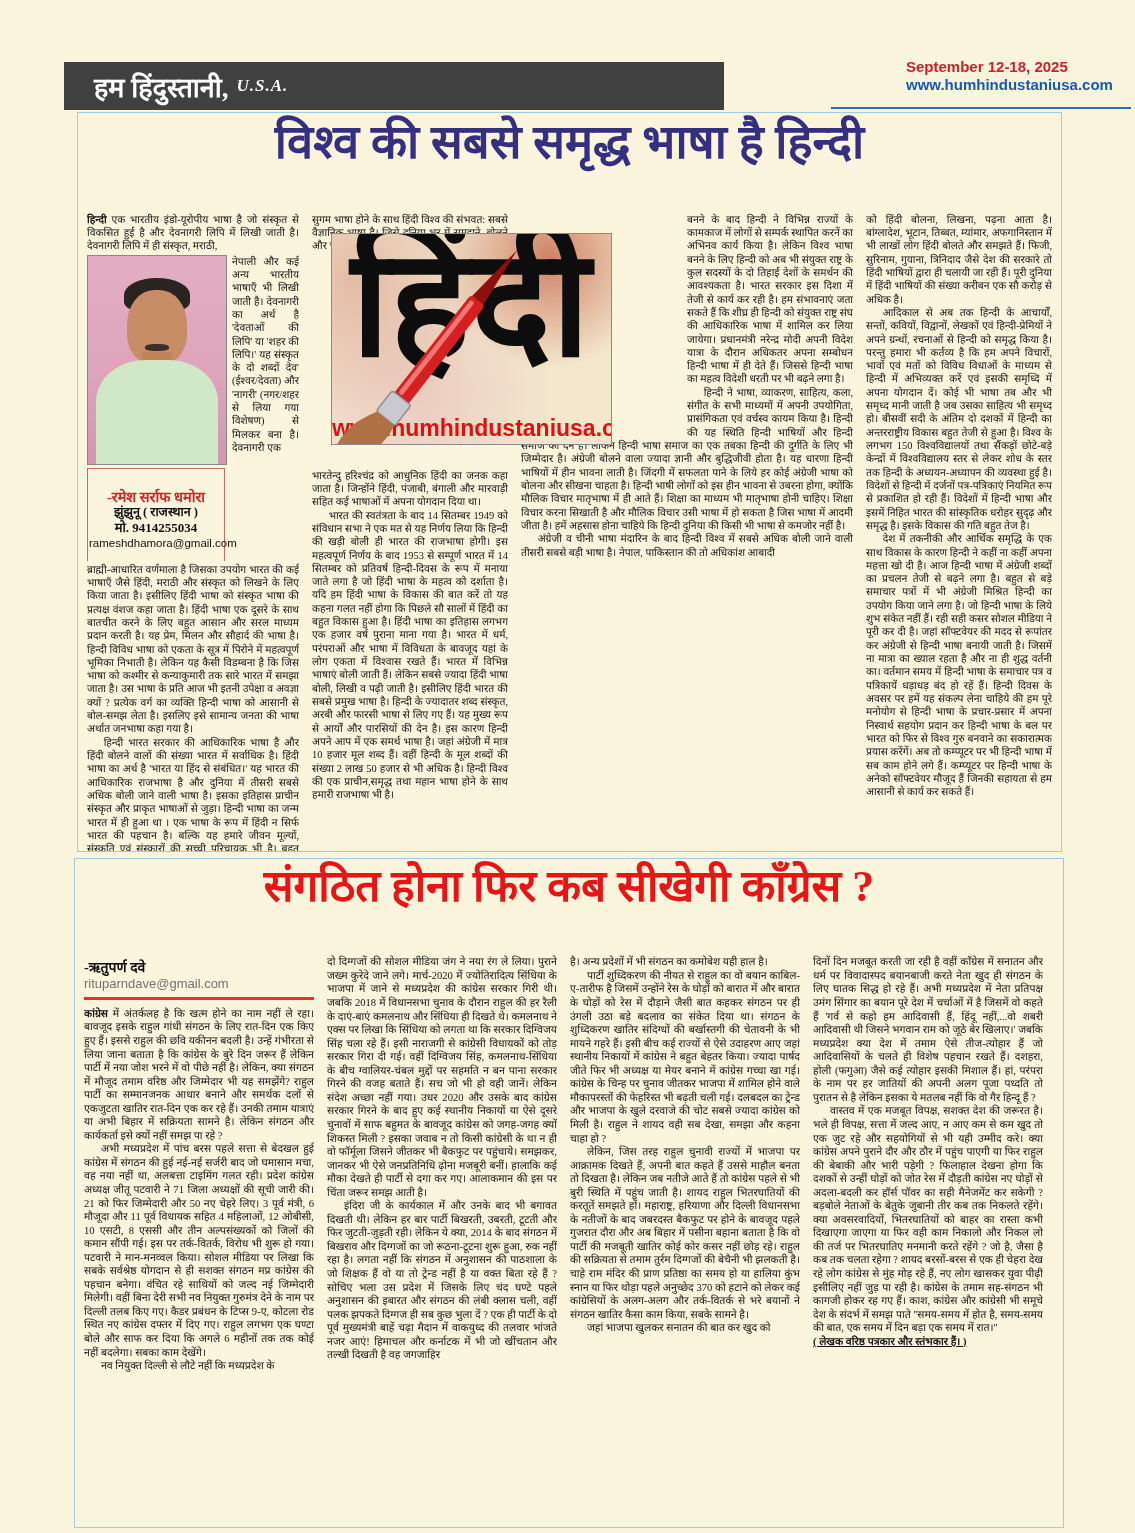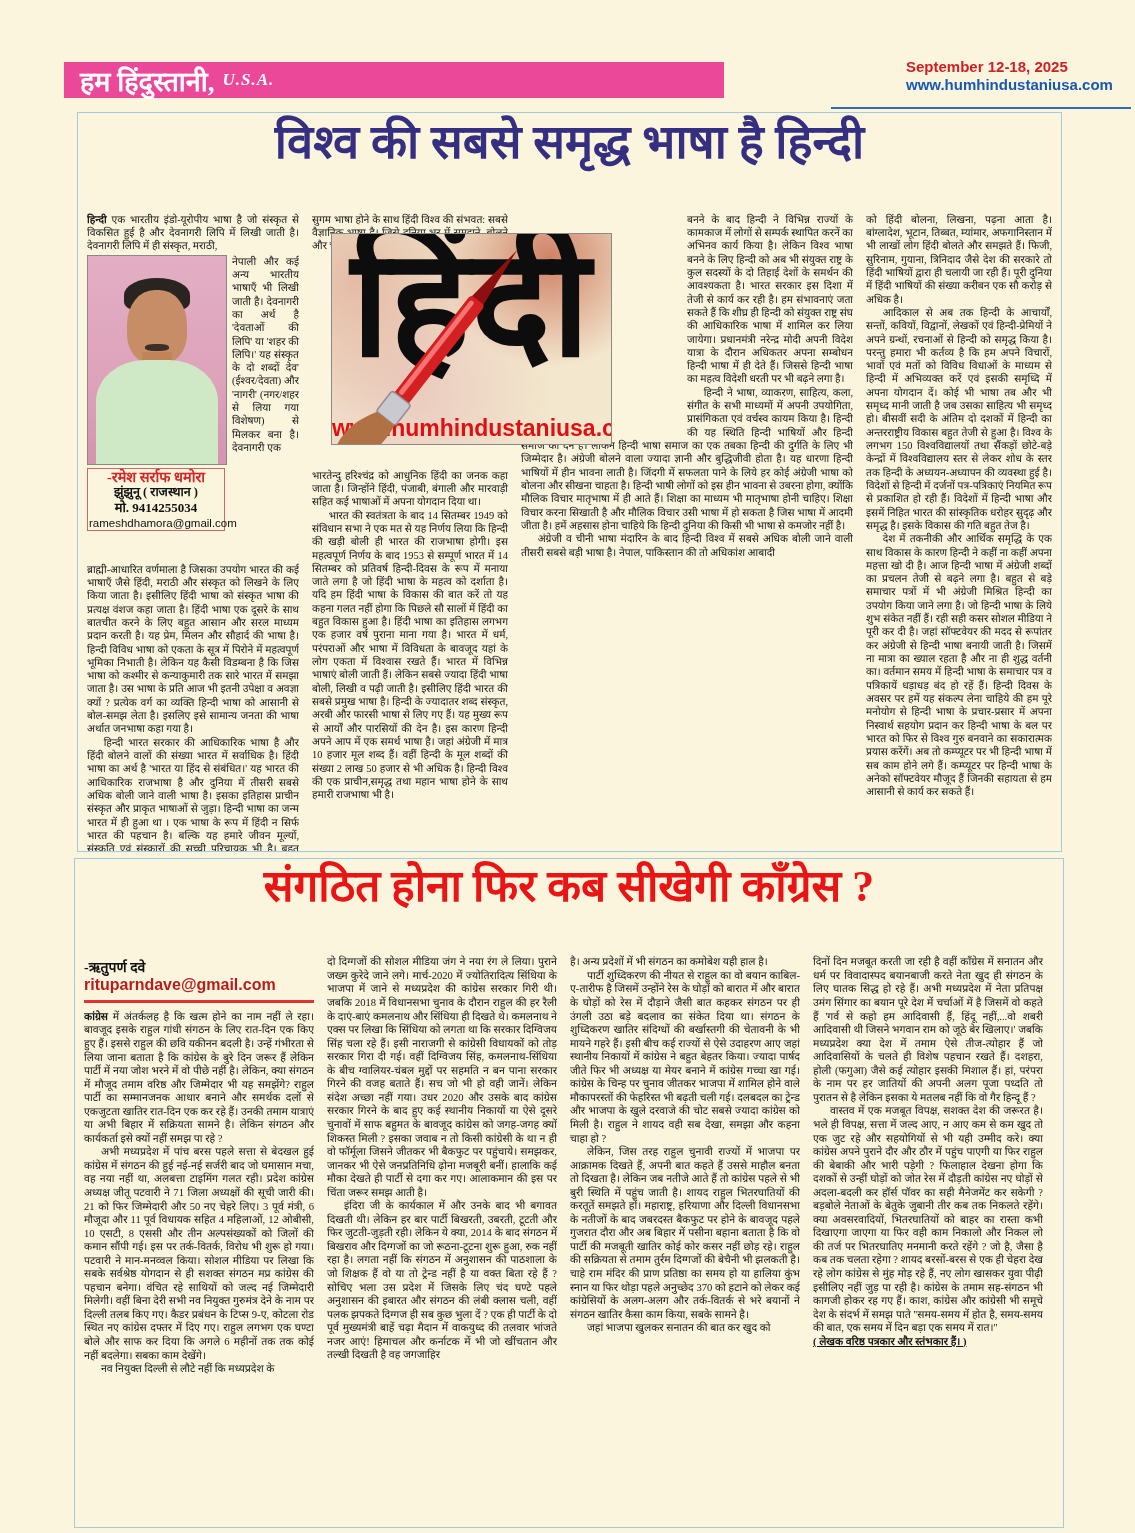--- a/index.html
+++ b/index.html
@@ -1,21 +1,21 @@
 <!DOCTYPE html>
 <html><head>
 <meta charset="utf-8">
 <style>
   html,body{margin:0;padding:0;}
   body{background:#e8e4d2;font-family:"Liberation Serif","DejaVu Sans",serif;}
   .sheet{position:relative;width:1135px;height:1533px;background:#fbf5dd;overflow:hidden;}
 
   
   .hdr{position:absolute;left:0;top:58px;width:1135px;height:52px;}
-  .mastbar{position:absolute;left:64px;top:4px;width:660px;height:36px;background:#ec4899;display:flex;align-items:center;padding-left:16px;box-sizing:border-box;}
+  .mastbar{position:absolute;left:64px;top:4px;width:660px;height:48px;background:#404040;display:flex;align-items:center;padding-left:30px;box-sizing:border-box;}
   .mast-hi{color:#ffffff;font-weight:bold;font-size:27px;}
   .mast-usa{color:#ffffff;font-weight:bold;font-style:italic;font-size:17px;margin-left:8px;letter-spacing:1px;}
   .pagebox{position:absolute;left:700px;top:4px;width:205px;height:44px;background:#f1e3a4;clip-path:polygon(26px 0,100% 0,100% 100%,0 100%);display:flex;align-items:center;justify-content:center;}
   .pagebox span{font-family:"Liberation Sans",sans-serif;font-weight:bold;font-size:28px;color:#111;}
   .pubinfo{position:absolute;right:4px;top:0;width:225px;text-align:left;}
   .pubdate{color:#cf2027;font-weight:bold;font-size:15px;font-family:"Liberation Sans",sans-serif;line-height:1.2;}
   .puburl{color:#1659b5;font-weight:bold;font-size:15px;font-family:"Liberation Sans",sans-serif;line-height:1.25;}
   .hdrule{position:absolute;right:4px;top:49px;width:300px;height:2px;background:#2f6db3;}
 
   
@@ -38,21 +38,21 @@
 
   
   .photorow{display:flex;gap:5px;height:306px;overflow:hidden;margin:2px 0;}
   .photocol{width:140px;flex:none;}
   .photo{width:138px;height:208px;border:1px solid #888;background:linear-gradient(180deg,#e3aec4 0%,#dda3bb 60%,#d495ae 100%);position:relative;overflow:hidden;}
   .ph-head{position:absolute;left:39px;top:34px;width:60px;height:74px;background:#c78d66;border-radius:46% 46% 40% 40%;}
   .ph-hair{position:absolute;left:36px;top:22px;width:66px;height:34px;background:#2a2421;border-radius:50% 50% 30% 30%;}
   .ph-mst{position:absolute;left:57px;top:88px;width:24px;height:7px;background:#3a2e28;border-radius:40%;}
   .ph-shirt{position:absolute;left:8px;top:104px;width:122px;height:104px;background:#cfe8c6;border-radius:40% 40% 0 0;}
   .ph-neck{position:absolute;left:54px;top:96px;width:30px;height:22px;background:#c18458;}
-  .capbox{width:138px;border:1px solid #cc6a66;margin-top:3px;padding:0 1px;text-align:center;box-sizing:border-box;background:#fbf5dd;}
+  .capbox{width:138px;border:1px solid #cc6a66;margin-top:3px;padding:20px 1px;text-align:center;box-sizing:border-box;background:#fbf5dd;}
   .capname{color:#d42428;font-weight:bold;font-size:14.5px;line-height:1.15;}
   .caploc{font-weight:bold;font-size:12.5px;line-height:1.2;color:#111;}
   .capph{font-weight:bold;font-size:13px;line-height:1.2;color:#111;}
   .capem{font-size:11.5px;line-height:1.25;color:#111;font-family:"Liberation Sans",sans-serif;}
   .sidetxt{flex:1;overflow:hidden;}
 
   
   .sp-c2{height:216px;}
   .fsp-c3{float:left;width:166px;height:216px;}
 
@@ -63,21 +63,21 @@
       radial-gradient(circle at 8% 22%, rgba(222,170,150,.7), rgba(222,170,150,0) 45%),
       radial-gradient(circle at 30% 75%, rgba(233,196,188,.8), rgba(233,196,188,0) 55%),
       #f3e7cd;}
   .hindiword{position:absolute;left:0;right:0;top:-12px;text-align:center;font-size:150px;font-weight:bold;color:#0d0d0d;line-height:1.1;letter-spacing:2px;}
   .imgurl{position:absolute;left:0;right:0;bottom:2px;text-align:center;color:#e01010;font-weight:bold;font-size:23px;font-family:"Liberation Sans",sans-serif;}
   .brush{position:absolute;left:58px;top:-16px;transform:rotate(38deg);z-index:6;}
 
   
   .byline{margin:2px 0 4px 0;}
   .byname{font-weight:bold;font-size:14px;color:#111;}
-  .byemail{font-weight:bold;font-size:16px;color:#b91c1c;font-family:"Liberation Sans",sans-serif;}
+  .byemail{font-weight:normal;font-size:13px;color:#737373;font-family:"Liberation Sans",sans-serif;}
   .byrule{width:100%;height:2.5px;background:#e23333;margin:6px 0 7px 0;}
   .credit{font-weight:bold;text-align:right;text-decoration:underline;}
 </style>
 </head>
 <body>
 
 <div class="sheet">
 
   <div class="hdr">
     <div class="mastbar">

